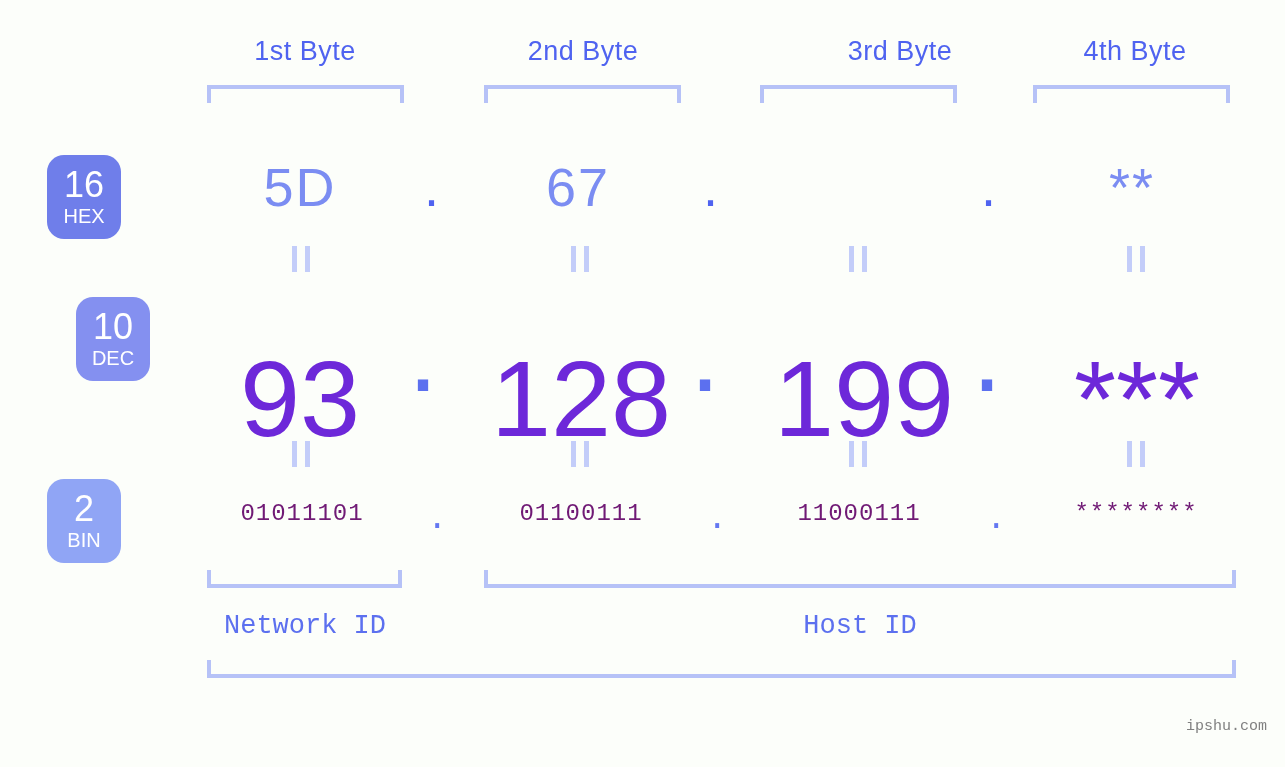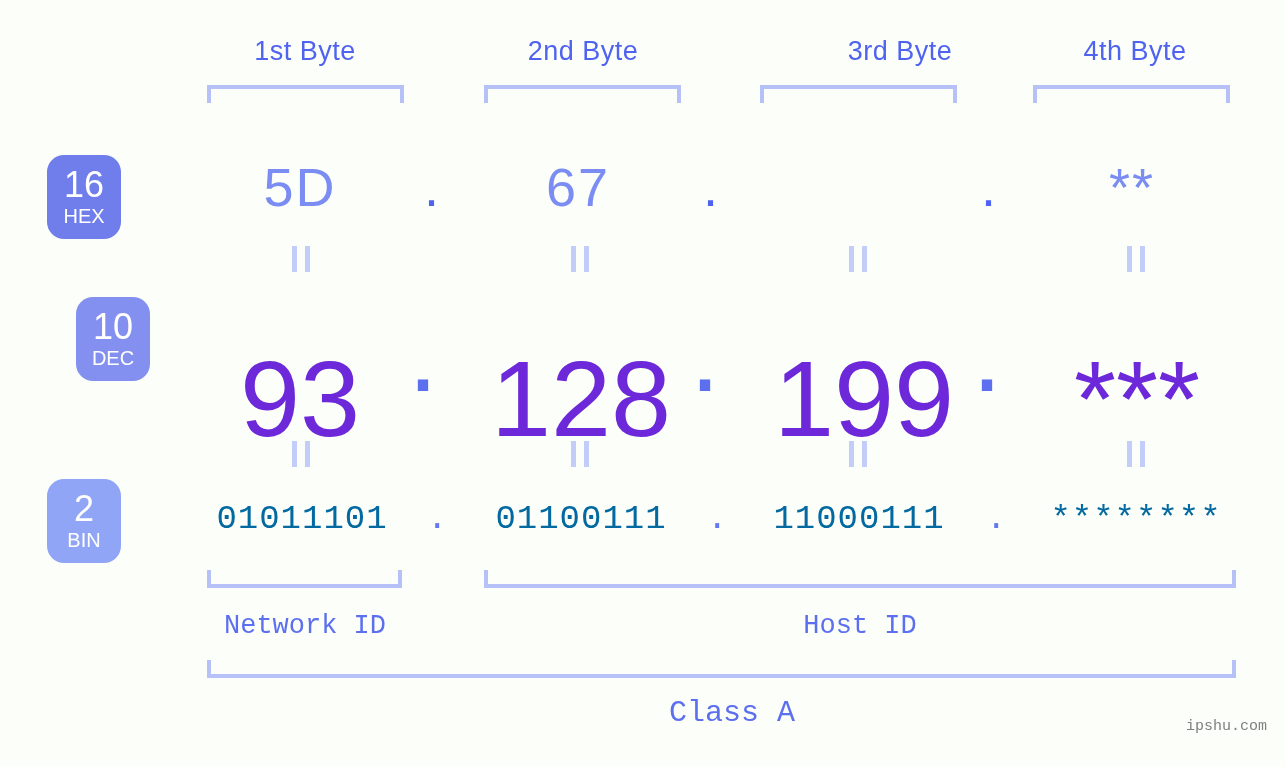--- a/index.html
+++ b/index.html
@@ -98,22 +98,22 @@
     font-size: 108px;
     font-family: "Liberation Sans", sans-serif;
     white-space: nowrap;
     line-height: 1;
     font-weight: 400;
     margin-top: 45px;
   }
   .val-bin {
     position: absolute;
     text-align: center;
-    color: #0369a1;
-    font-size: 34px;
+    color: #701a75;
+    font-size: 24px;
     font-family: "Liberation Mono", monospace;
     white-space: nowrap;
     line-height: 1;
     letter-spacing: 1px;
   }
 
   
   .dot-hex {
     position: absolute;
     color: #4f63f0;
@@ -269,17 +269,16 @@
   <div class="val-bin" style="left:1034px; top:502px; width:204px;">********</div>
 
   <div class="bracket-bottom" style="left:207px; top:570px; width:195px;"></div>
   <div class="bracket-bottom" style="left:484px; top:570px; width:752px;"></div>
 
   <div class="caption" style="left:205px; top:613px; width:200px;">Network ID</div>
   <div class="caption" style="left:760px; top:613px; width:200px;">Host ID</div>
 
   <div class="bracket-bottom" style="left:207px; top:660px; width:1029px;"></div>
 
-  <div class="caption" style="left:622px; top:698px; width:220px; font-size:30px;">Class A</div>
 
   <div class="watermark" style="left:1186px; top:719px;">ipshu.com</div>
 
 </div>
 
 </body></html>

